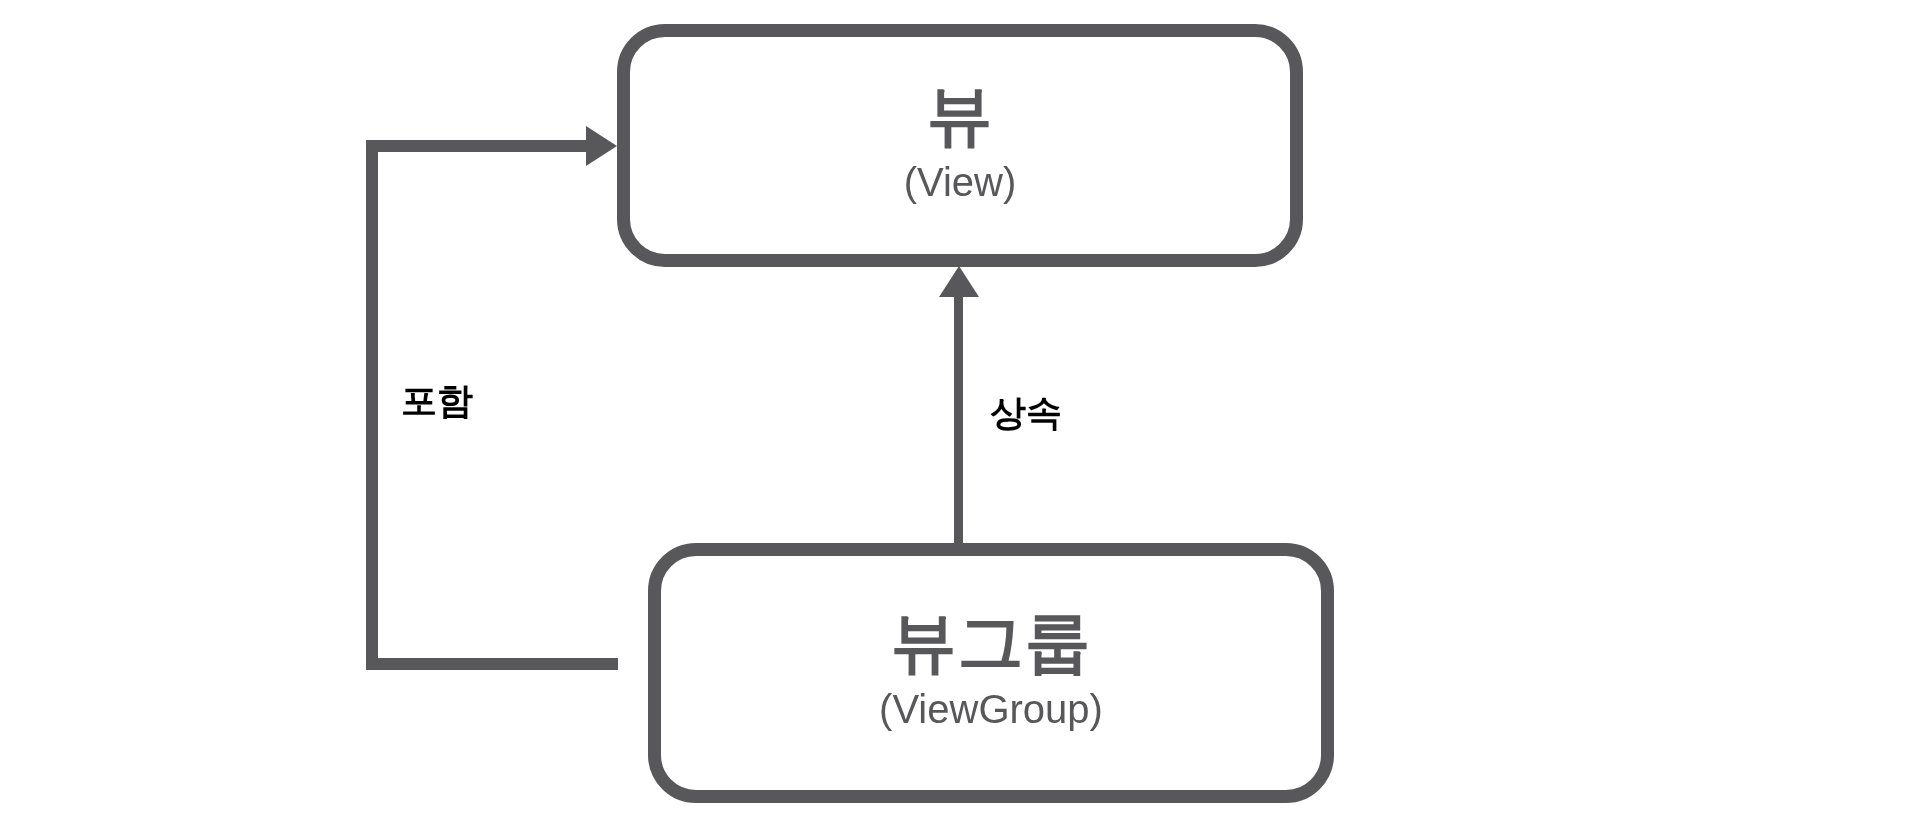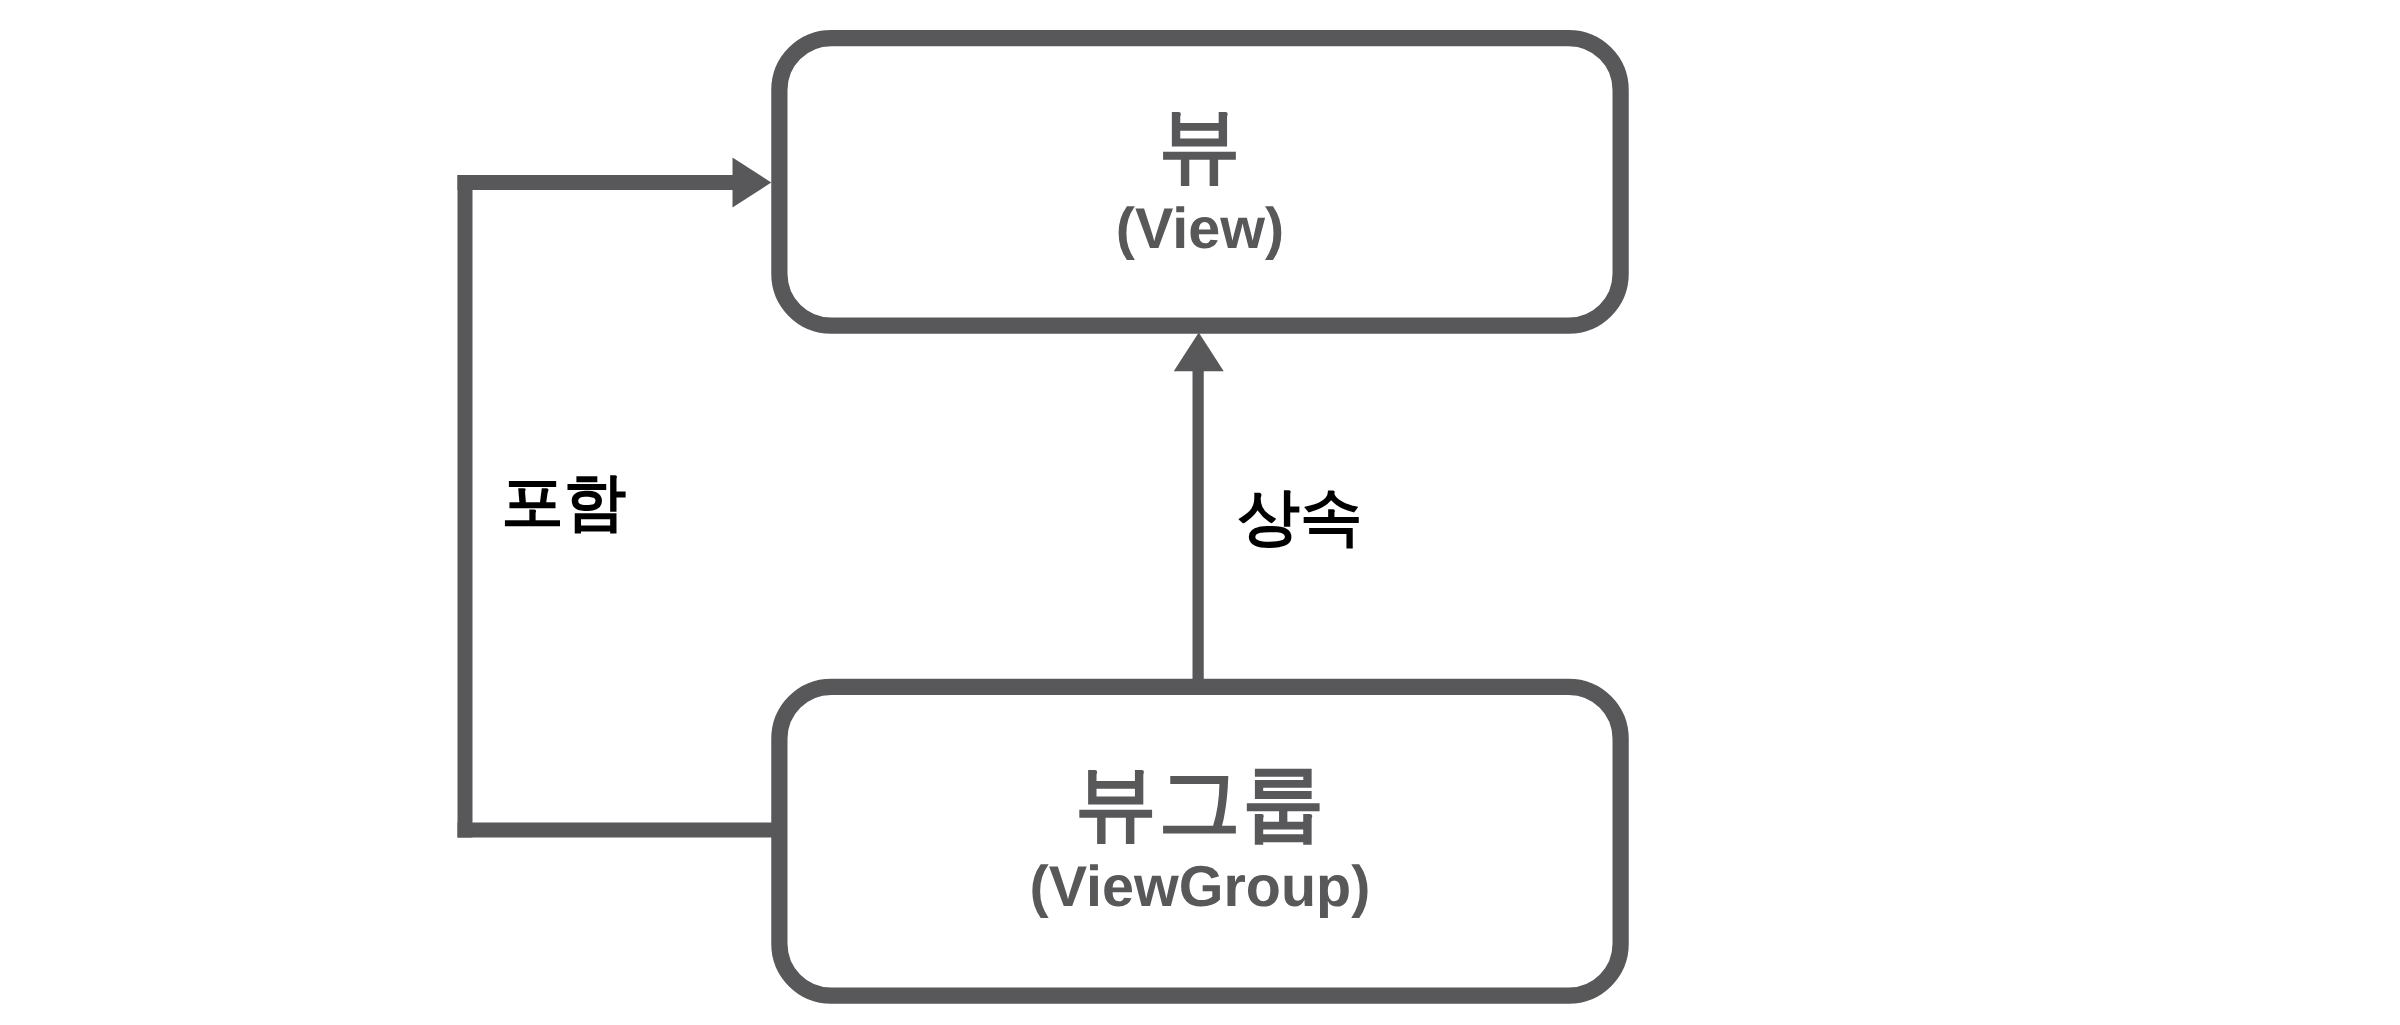--- a/index.html
+++ b/index.html
@@ -30,30 +30,30 @@
     border-radius: 48px;
     display: flex;
     flex-direction: column;
     align-items: center;
     justify-content: center;
     text-align: center;
     color: var(--stroke);
     z-index: 2;
   }
   .node-view { top: 24px; height: 243px; }
-  .node-viewgroup { top: 543px; height: 260px; }
+  .node-viewgroup { top: 543px; height: 260px; margin-left: 31px; }
   .node-title {
     font-size: 66px;
     font-weight: bold;
     line-height: 72px;
     letter-spacing: 1px;
   }
   .node-subtitle {
-    font-size: 46px;
-    font-weight: bold;
+    font-size: 40px;
+    font-weight: normal;
     line-height: 62px;
   }
   
   .seg {
     position: absolute;
     background: var(--stroke);
     z-index: 1;
   }
   
   .inherit-shaft { left: 954px; top: 292px; width: 9px; height: 264px; }
@@ -76,21 +76,21 @@
     width: 0; height: 0;
     border-top: 20px solid transparent;
     border-bottom: 20px solid transparent;
     border-left: 31px solid var(--stroke);
     z-index: 1;
   }
   
   .edge-label {
     position: absolute;
     color: var(--label);
-    font-size: 50px;
+    font-size: 36px;
     font-weight: bold;
     line-height: 50px;
     white-space: nowrap;
     z-index: 3;
   }
   .label-contain { left: 401px; top: 376px; }
   .label-inherit { left: 990px; top: 388px; }
 </style>
 </head>
 <body>

